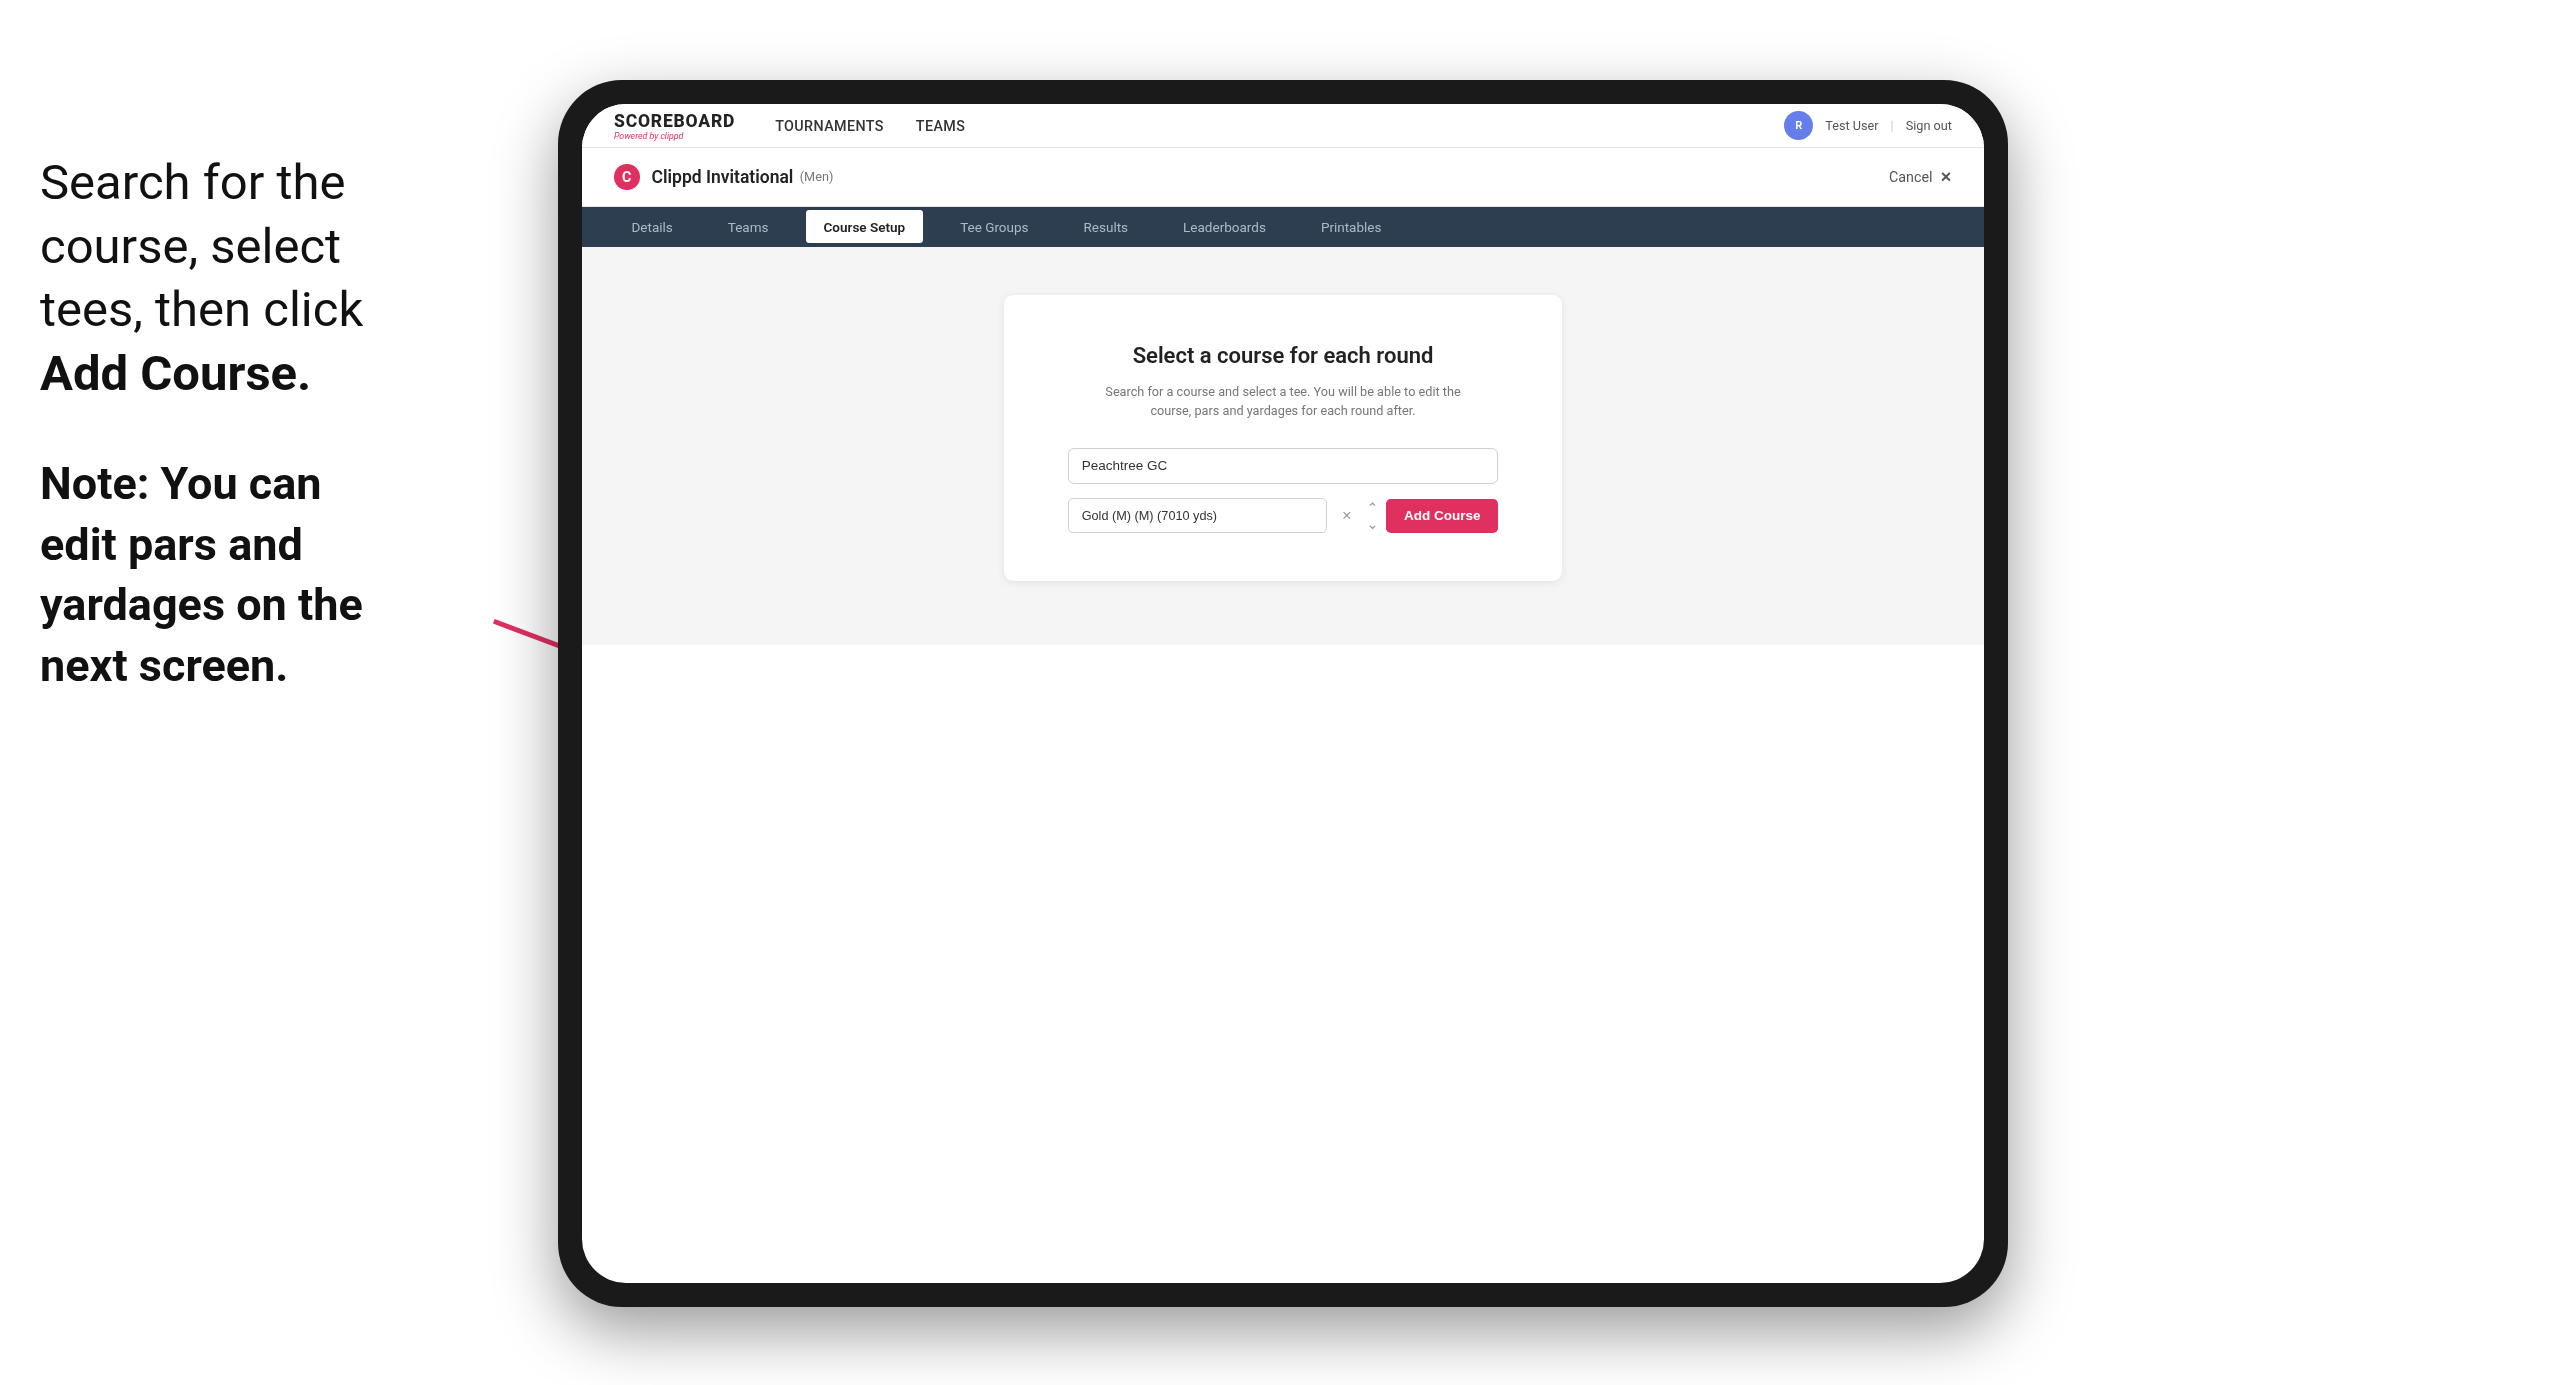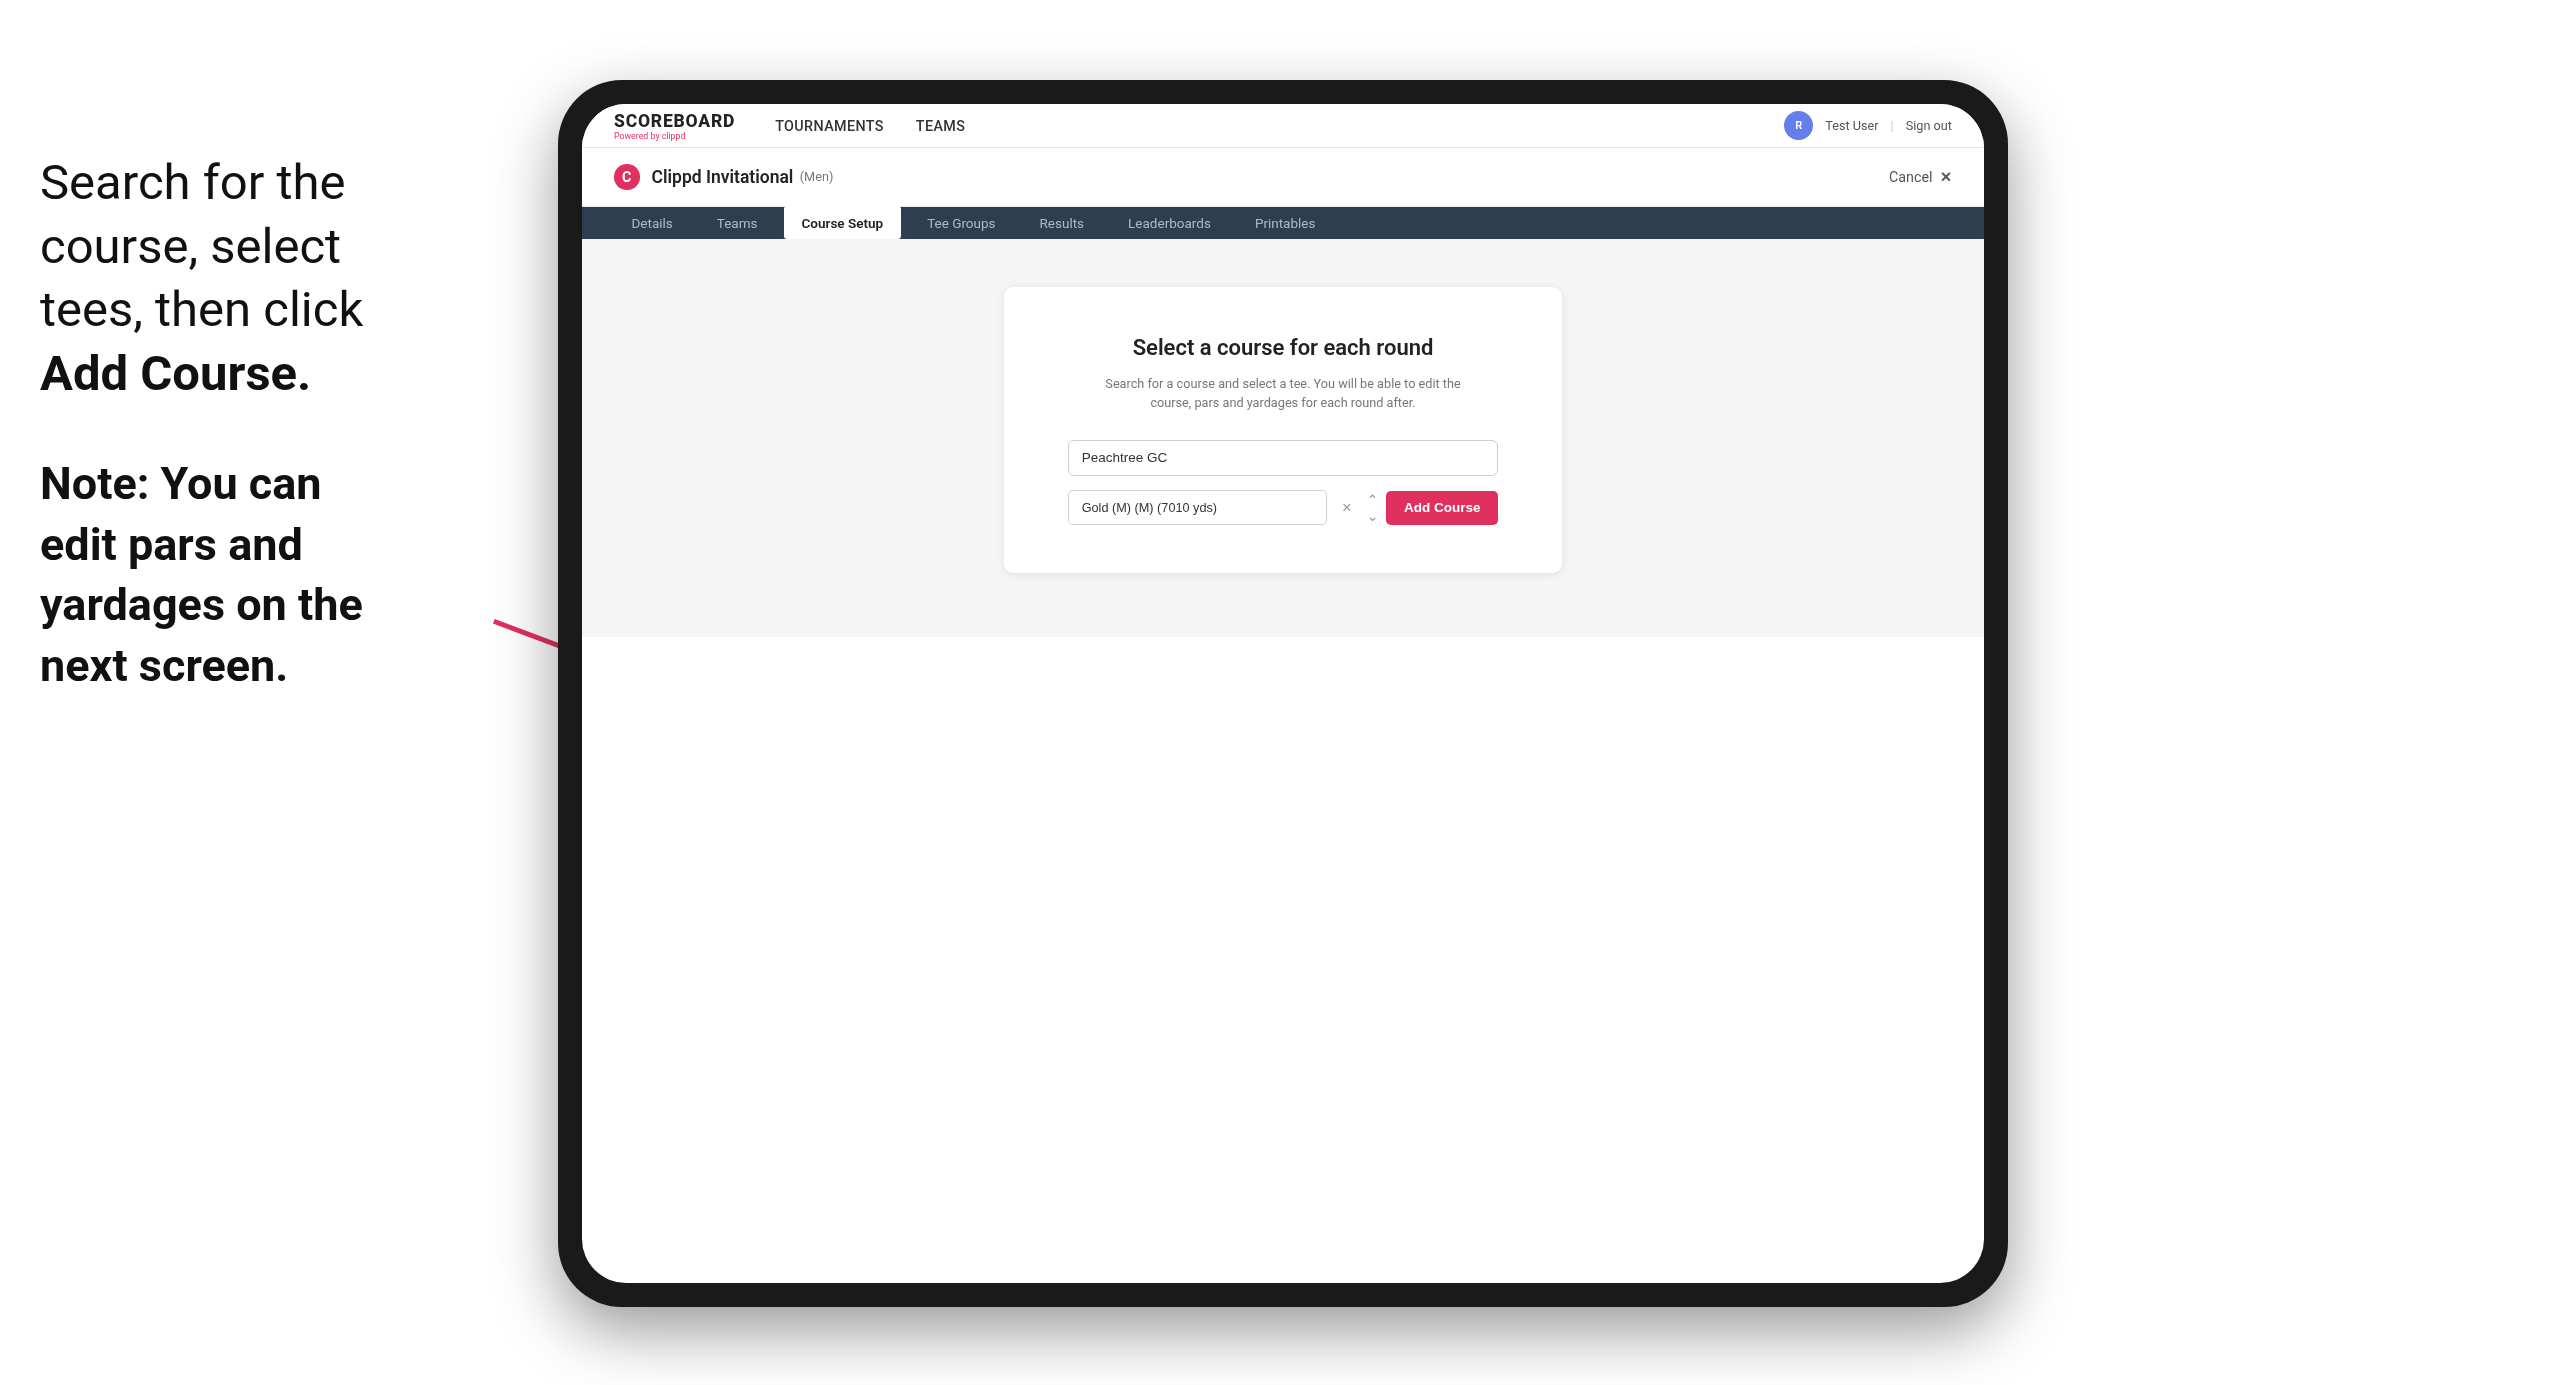--- a/index.html
+++ b/index.html
@@ -74,20 +74,21 @@
     .logo-text {
       font-size: 17.5px;
       font-weight: 800;
       letter-spacing: 0.8px;
       color: #222;
       text-transform: uppercase;
     }
     .logo-sub {
       font-size: 8.8px;
       color: #e03060;
+      font-style: italic;
     }
     .nav-links {
       display: flex;
       gap: 32px;
       flex: 1;
       text-align: center;
     }
     .nav-link {
       font-size: 14.3px;
       color: #333;
@@ -164,23 +165,23 @@
     .cancel-x {
       margin-left: 4px;
       font-weight: 700;
     }
 
     
     .sub-nav {
       display: flex;
       background: #2c3e50;
       padding: 0 32px;
-      height: 32px;
-      align-items: center;
-      gap: 9px;
+      height: 40px;
+      align-items: center;
+      gap: 20px;
     }
     .sub-nav-tab {
       padding: 8px 17.5px;
       font-size: 13.5px;
       color: #aabbc8;
       cursor: pointer;
       border-radius: 3.2px;
       height: 33px;
       display: flex;
       align-items: center;

